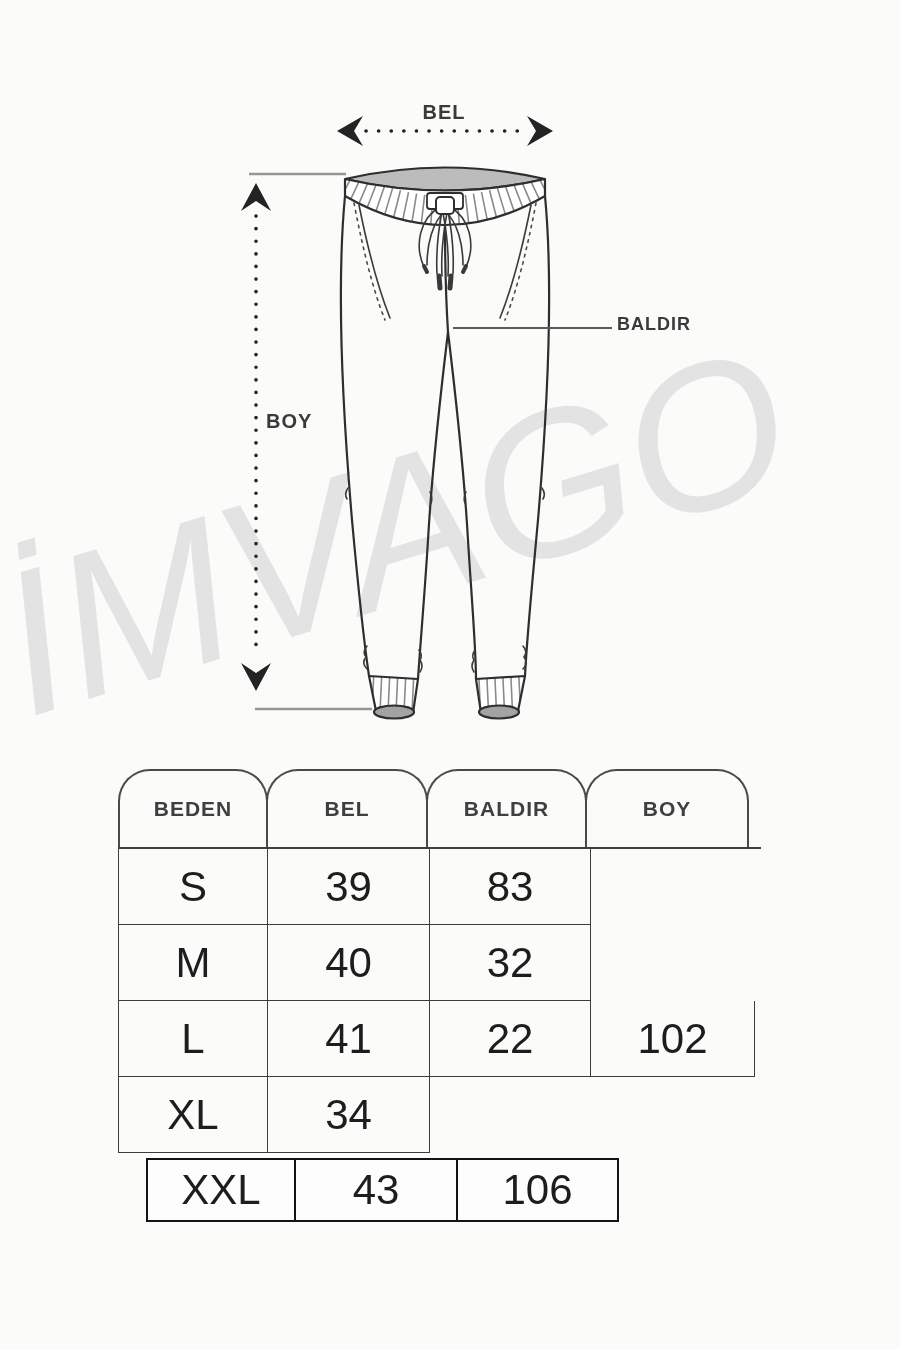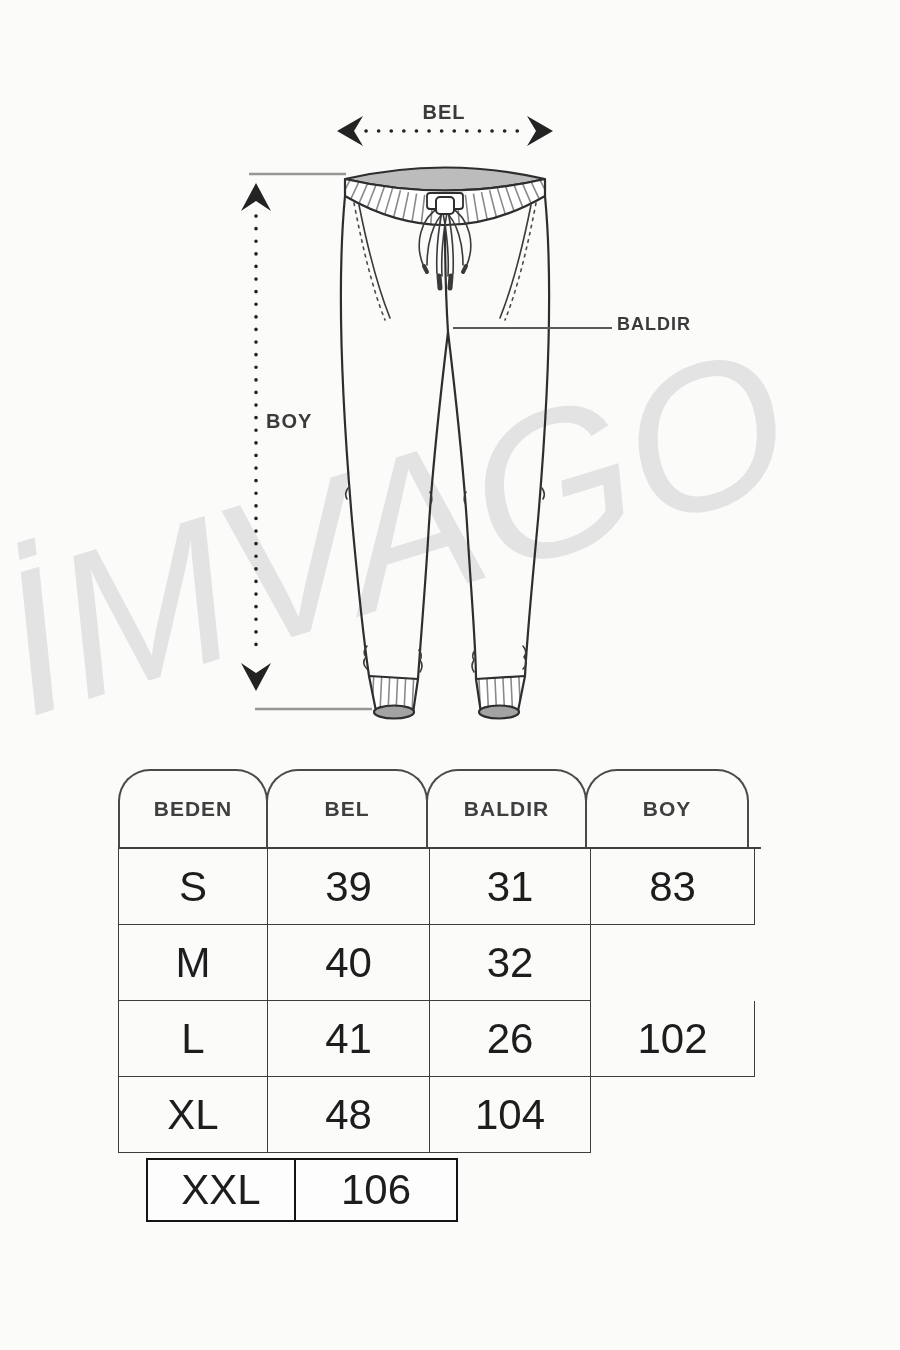--- a/index.html
+++ b/index.html
@@ -186,39 +186,38 @@
     <div class="thead">
       <div class="tab c1">BEDEN</div>
       <div class="tab c2">BEL</div>
       <div class="tab c3">BALDIR</div>
       <div class="tab c4">BOY</div>
     </div>
     <div class="tbody">
       <div class="trow">
         <div class="tcell">S</div>
         <div class="tcell">39</div>
-        <div class="tcell">31</div>
         <div class="tcell">83</div>
       </div>
       <div class="trow">
         <div class="tcell">M</div>
         <div class="tcell">40</div>
         <div class="tcell">32</div>
       </div>
       <div class="trow">
         <div class="tcell">L</div>
         <div class="tcell">41</div>
-        <div class="tcell">26</div>
+        <div class="tcell">22</div>
         <div class="tcell">102</div>
       </div>
       <div class="trow">
         <div class="tcell">XL</div>
-        <div class="tcell">48</div>
-        <div class="tcell">104</div>
+        <div class="tcell">34</div>
       </div>
       <div class="trow highlight">
         <div class="tcell">XXL</div>
+        <div class="tcell">43</div>
         <div class="tcell">106</div>
       </div>
     </div>
   </div>
 
 </div>
 
 </body></html>

